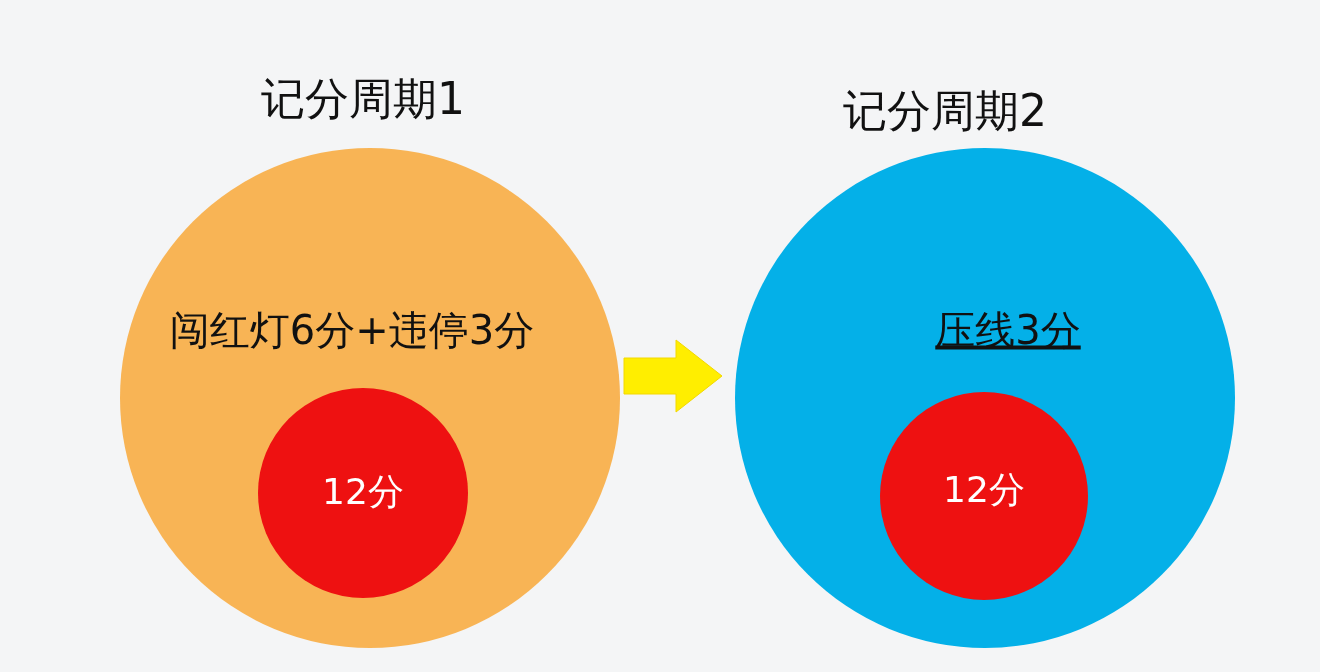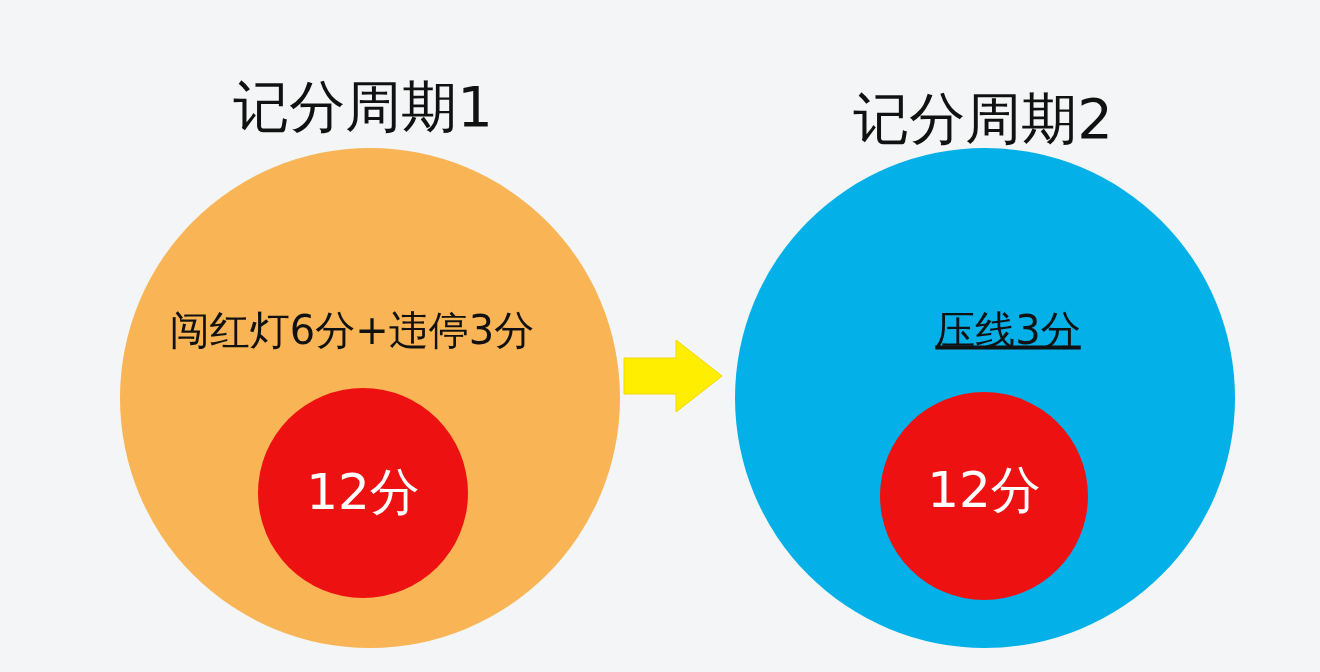--- a/index.html
+++ b/index.html
@@ -1,33 +1,33 @@
 <!DOCTYPE html>
 <html><head>
 <meta charset="utf-8">
 <style>
   html, body { margin:0; padding:0; }
   body { width:1320px; height:672px; background:#f4f5f6; position:relative; overflow:hidden;
          font-family:"DejaVu Sans", sans-serif; }
-  .title { position:absolute; font-size:56px; color:#111; white-space:nowrap; transform:translateX(-50%); }
+  .title { position:absolute; font-size:44px; color:#111; white-space:nowrap; transform:translateX(-50%); }
   .circle { position:absolute; border-radius:50%; }
   .label { position:absolute; white-space:nowrap; transform:translate(-50%,-50%); color:#111; }
-  .inner-text { position:absolute; white-space:nowrap; transform:translate(-50%,-50%); color:#fff; font-size:50px; }
+  .inner-text { position:absolute; white-space:nowrap; transform:translate(-50%,-50%); color:#fff; font-size:36px; }
   .arrow { position:absolute; }
 </style>
 </head>
 <body>
 
 <div class="title" style="left:363px; top:70px;">记分周期1</div>
 <div class="circle" style="left:120px; top:148px; width:500px; height:500px; background:#f8b455;"></div>
 <div class="label" style="left:352px; top:330px; font-size:40px;">闯红灯6分+违停3分</div>
 <div class="circle" style="left:258px; top:388px; width:210px; height:210px; background:#ee1111;"></div>
 <div class="inner-text" style="left:363px; top:492px;">12分</div>
 
 <svg class="arrow" style="left:620px; top:338px;" width="106" height="80" viewBox="0 0 106 80">
   <polygon points="4,20 56,20 56,2 102,38 56,74 56,56 4,56" fill="#ffee00" stroke="#f3d800" stroke-width="1"></polygon>
 </svg>
 
-<div class="title" style="left:983px; top:82px;">记分周期2</div>
+<div class="title" style="left:945px; top:82px;">记分周期2</div>
 <div class="circle" style="left:735px; top:148px; width:500px; height:500px; background:#04b0e8;"></div>
 <div class="label" style="left:1008px; top:330px; font-size:40px;text-decoration:underline;">压线3分</div>
 <div class="circle" style="left:880px; top:392px; width:208px; height:208px; background:#ee1111;"></div>
 <div class="inner-text" style="left:984px; top:490px;">12分</div>
 
 </body></html>

